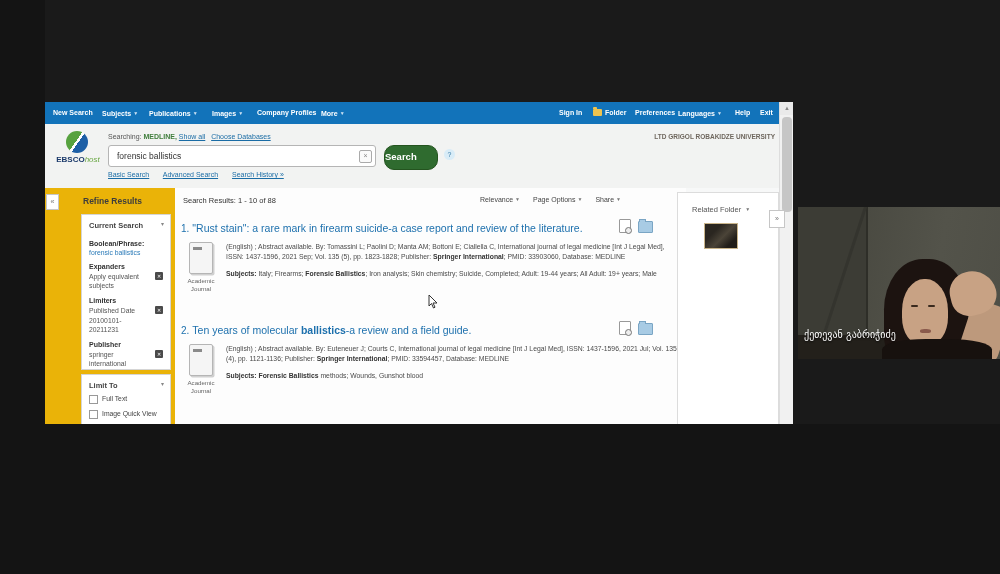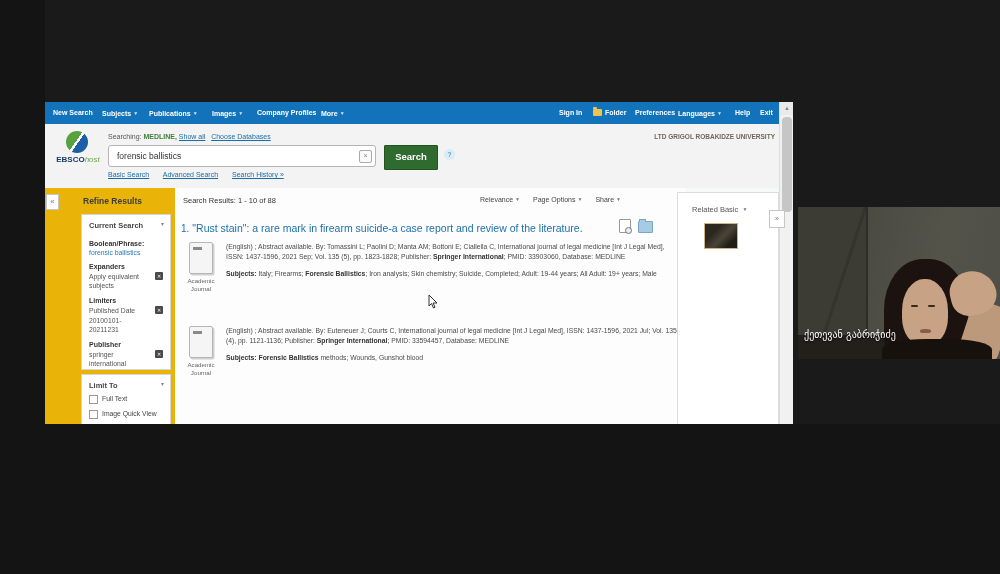--- a/index.html
+++ b/index.html
@@ -17,21 +17,21 @@
   .logo-circle{position:absolute;left:21px;top:7px;width:22px;height:22px;border-radius:50%;
     background:linear-gradient(125deg,#57a23f 46%,#ffffff 46%,#ffffff 54%,#1d5fa6 54%);}
   .logo-text{position:absolute;left:4px;top:31px;width:58px;text-align:center;font-size:8px;white-space:nowrap;}
   .logo-text .eb{font-weight:bold;color:#1b3a6b;}
   .logo-text .ho{font-style:italic;color:#6aa744;}
   .searchline{position:absolute;left:63px;top:9px;font-size:7px;color:#555;white-space:nowrap;}
   .searchline .db{color:#3f7d3b;font-weight:bold;}
   .lnk{color:#1a6ca5;text-decoration:underline;cursor:pointer;}
   .searchbox{position:absolute;left:63px;top:21px;width:268px;height:22px;border:1px solid #b5b5b5;border-radius:3px;background:#fff;font-size:8.5px;color:#333;padding:0 18px 0 8px;box-sizing:border-box;font-family:"Liberation Sans",sans-serif;}
   .clearbtn{position:absolute;left:314px;top:26px;width:11px;height:11px;border:1px solid #aaa;border-radius:2px;background:#fafafa;color:#888;font-size:7px;line-height:10px;text-align:center;cursor:pointer;}
-  .searchbtn{position:absolute;left:339px;top:21px;width:52px;height:23px;background:#2f6b2f;border:1px solid #24541f;border-radius:1px;color:#fff;font-weight:bold;font-size:9.5px;text-align:center;line-height:22px;cursor:pointer;}
+  .searchbtn{position:absolute;left:339px;top:21px;width:52px;height:23px;background:#2f6b2f;border:1px solid #24541f;border-radius:10px;color:#fff;font-weight:bold;font-size:9.5px;text-align:left;line-height:22px;cursor:pointer;}
   .helpbtn{position:absolute;left:399px;top:25px;width:11px;height:11px;border-radius:50%;background:#d9ecf7;color:#3a7ca8;font-size:7px;line-height:11px;text-align:center;cursor:pointer;}
   .hlinks{position:absolute;left:63px;top:47px;font-size:7px;white-space:nowrap;}
   .hlinks span{margin-right:12px;}
   .inst{position:absolute;left:580px;top:8px;width:150px;text-align:right;font-size:6.5px;font-weight:bold;color:#6f675e;line-height:1.6;}
   
   .main{position:absolute;left:0;top:86px;width:748px;height:280px;background:#f7f8f8;}
   .sidecol{position:absolute;left:0;top:0;width:130px;height:280px;background:#eab308;}
   .collapse-btn{position:absolute;left:1px;top:6px;width:11px;height:14px;background:#fff;border:1px solid #c6c6c6;color:#777;font-size:7px;line-height:13px;text-align:center;cursor:pointer;}
   .refinetitle{position:absolute;left:38px;top:8px;font-size:8.5px;font-weight:bold;color:#3d3d3d;}
   .panel{position:absolute;background:#fff;border:1px solid #d5d5d5;}
@@ -212,20 +212,24 @@
                   <div class="jthumb"></div>
                   <div class="jcap">Academic Journal</div>
                 </div>
                 <div class="textcol">
                   <p class="rdetails"><span>(English) ; Abstract available. By: Tomassini L; Paolini D; Manta AM; Bottoni E; Ciallella C, International journal of legal medicine [Int J Legal Med], ISSN: 1437-1596, 2021 Sep; Vol. 135 (5), pp. 1823-1828; Publisher: </span><span class="b">Springer International</span><span>; PMID: 33903060, Database: MEDLINE</span></p>
                   <p class="rsubjects"><span class="b">Subjects: </span><span>Italy; Firearms; </span><span class="b">Forensic Ballistics</span><span>; Iron analysis; Skin chemistry; Suicide, Completed; Adult: 19-44 years; All Adult: 19+ years; Male</span></p>
                 </div>
               </div>
             </div>
             <div class="result r1">
+              <div class="rtitlerow"><span class="rnum">2.</span><span class="rtitle"><span>Ten years of molecular </span><span class="b">ballistics</span><span>-a review and a field guide.</span></span><span class="ricons">
+                  <span class="previcon"></span>
+                  <span class="foldicon"></span>
+                </span></div>
               <div class="rbody">
                 <div class="thumbcol">
                   <div class="jthumb"></div>
                   <div class="jcap">Academic Journal</div>
                 </div>
                 <div class="textcol">
                   <p class="rdetails"><span>(English) ; Abstract available. By: Euteneuer J; Courts C, International journal of legal medicine [Int J Legal Med], ISSN: 1437-1596, 2021 Jul; Vol. 135 (4), pp. 1121-1136; Publisher: </span><span class="b">Springer International</span><span>; PMID: 33594457, Database: MEDLINE</span></p>
                   <p class="rsubjects"><span class="b">Subjects: </span><span class="b">Forensic Ballistics</span><span> methods; Wounds, Gunshot blood</span></p>
                 </div>
               </div>
@@ -237,21 +241,21 @@
                 </div>
                 <div class="textcol">
                   <p class="rdetails"><span>(English) ; Abstract available. By: F</span><span>e [Int J Legal Med], ISSN: 1437-1596, 2021 May; Vol. 135 (3), pp. 909-912, Publishe</span></p>
                 </div>
               </div>
             </div>
           </div>
       </div>
 
       <div class="related">
-        <div class="reltitle"><span>Related Basic</span> <span class="tcaret">▼</span></div>
+        <div class="reltitle"><span>Related Folder</span> <span class="tcaret">▼</span></div>
         <div class="relthumb"></div>
       </div>
       <div class="expandbtn">»</div>
     </div>
 
     <div class="scroll">
       <div class="scrollup">▲</div>
       <div class="scrollthumb"></div>
     </div>
   </div>

